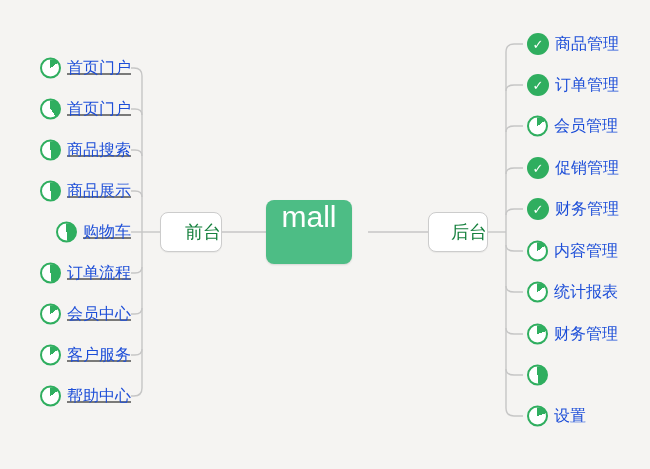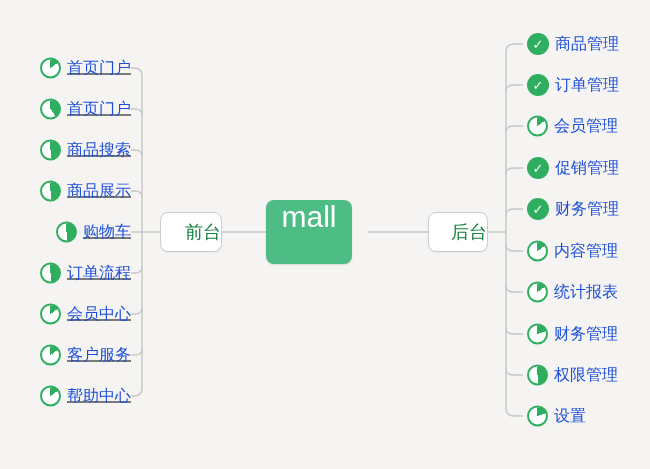--- a/index.html
+++ b/index.html
@@ -189,20 +189,19 @@
   <div class="leaf right" style="top:292px">
     <span class="pie" style="background: conic-gradient(rgb(47, 174, 95) 15%, rgb(255, 255, 255) 0deg);"></span>
     <span class="label">统计报表</span>
   </div>
   <div class="leaf right" style="top:334px">
     <span class="pie" style="background: conic-gradient(rgb(47, 174, 95) 20%, rgb(255, 255, 255) 0deg);"></span>
     <span class="label">财务管理</span>
   </div>
   <div class="leaf right" style="top:375px">
     <span class="pie" style="background: conic-gradient(rgb(47, 174, 95) 50%, rgb(255, 255, 255) 0deg);"></span>
-    <span class="label">权限管理</span>
   </div>
   <div class="leaf right" style="top:416px">
     <span class="pie" style="background: conic-gradient(rgb(47, 174, 95) 20%, rgb(255, 255, 255) 0deg);"></span>
     <span class="label">设置</span>
   </div>
 
 </div>
 
 </body></html>

